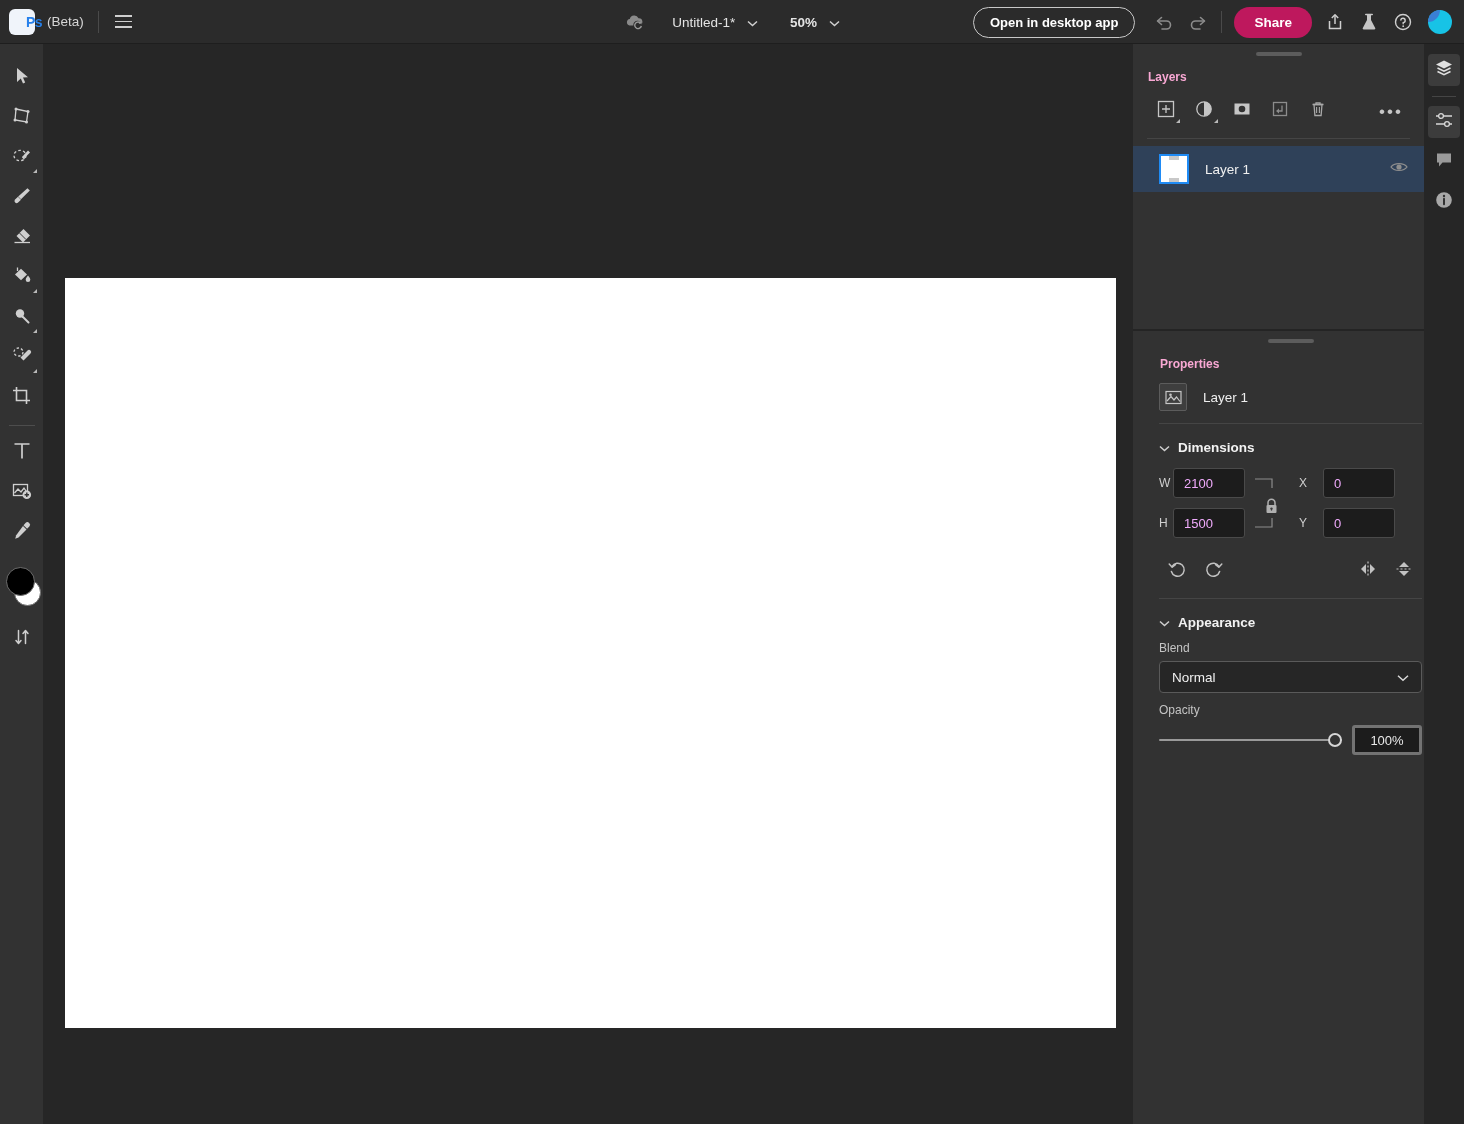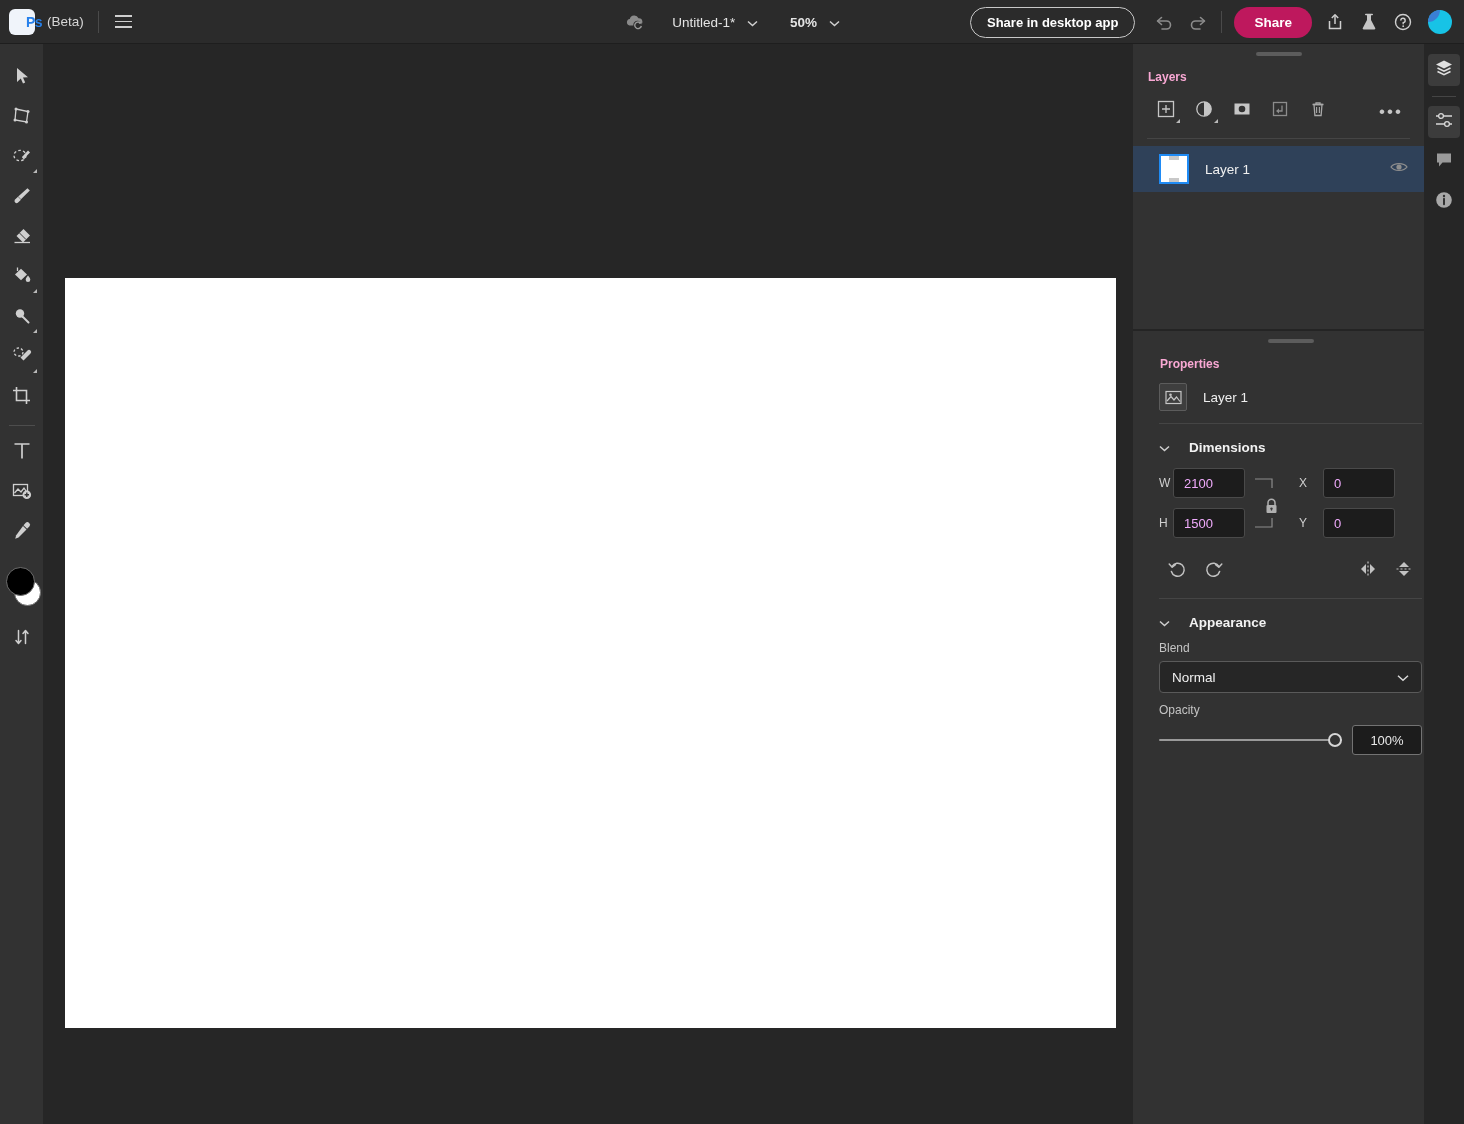--- a/index.html
+++ b/index.html
@@ -179,21 +179,21 @@
   
   .props { position: absolute; left: 12px; top: 287px; width: 291px; }
   .prop-layer-row { display: flex; align-items: center; padding: 12px 0 0 14px; }
   .prop-thumb {
     width: 28px; height: 28px; background: #3e3e3e;
     border: 1px solid #5c5c5c; border-radius: 2px;
     display: flex; align-items: center; justify-content: center;
   }
   .prop-layer-name { font-size: 13.5px; color: #eeeeee; margin-left: 16px; }
   .sect-head {
-    display: flex; align-items: center; gap: 19px;
+    display: flex; align-items: center; gap: 8px;
     padding: 14px 0 0 14px; cursor: pointer;
   }
   .sect-head-label { font-size: 13.5px; font-weight: bold; color: #f2f2f2; }
   .dims-grid { padding: 12px 14px 0 14px; position: relative; }
   .dim-line { display: flex; align-items: center; margin-bottom: 10px; }
   .dim-label { font-size: 12px; color: #cfcfcf; width: 14px; }
   .dim-input {
     width: 72px; height: 30px; background: #1c1c1c;
     border: 1px solid #4a4a4a; border-radius: 3px;
     color: #f0abfc; font-size: 13px; padding: 0 10px;
@@ -224,21 +224,21 @@
   .opacity-row { display: flex; align-items: center; padding: 8px 14px 0 14px; gap: 10px; }
   .slider-wrap { position: relative; flex: 1; height: 22px; display: flex; align-items: center; }
   .slider-track { width: 100%; height: 2px; background: #9a9a9a; border-radius: 1px; }
   .slider-knob {
     position: absolute; right: 0px; top: 4px;
     width: 14px; height: 14px; border-radius: 50%;
     background: #323232; border: 2px solid #d6d6d6; cursor: pointer;
   }
   .opacity-input {
     width: 70px; height: 30px; background: #1c1c1c;
-    border: 1px solid #737373; border-radius: 3px;
+    border: 3px solid #737373; border-radius: 3px;
     color: #e9e9e9; font-size: 13px; padding: 0 10px;
     text-align: center;
     font-family: "Liberation Sans", sans-serif;
   }
 
   
   .rail {
     position: absolute; left: 1424px; top: 44px;
     width: 40px; height: 1080px; background: #262626;
     display: flex; flex-direction: column; align-items: center; padding-top: 10px;
@@ -290,21 +290,21 @@
       <span>50%</span>
       <span class="chev">
         <svg width="11" height="7" viewBox="0 0 11 7">
             <path d="M1 1.5 L5.5 5.5 L10 1.5" stroke="#d0d0d0" stroke-width="1.5" fill="none"></path>
           </svg>
       </span>
     </div>
   </div>
 
   <div class="topright">
-    <button class="open-desktop">Share in desktop app</button>
+    <button class="open-desktop">Open in desktop app</button>
     <div class="icon-btn" style="margin-left:12px;">
       <svg width="20" height="18" viewBox="0 0 20 18">
         <path d="M4 8 H12.5 a4 4 0 0 1 0 8 H8" stroke="#8c8c8c" stroke-width="1.6" fill="none" stroke-linecap="round"></path>
         <path d="M7.5 4.5 L3.5 8 L7.5 11.5" stroke="#8c8c8c" stroke-width="1.6" fill="none" stroke-linecap="round" stroke-linejoin="round"></path>
       </svg>
     </div>
     <div class="icon-btn">
       <svg width="20" height="18" viewBox="0 0 20 18">
         <path d="M16 8 H7.5 a4 4 0 0 0 0 8 H12" stroke="#8c8c8c" stroke-width="1.6" fill="none" stroke-linecap="round"></path>
         <path d="M12.5 4.5 L16.5 8 L12.5 11.5" stroke="#8c8c8c" stroke-width="1.6" fill="none" stroke-linecap="round" stroke-linejoin="round"></path>

